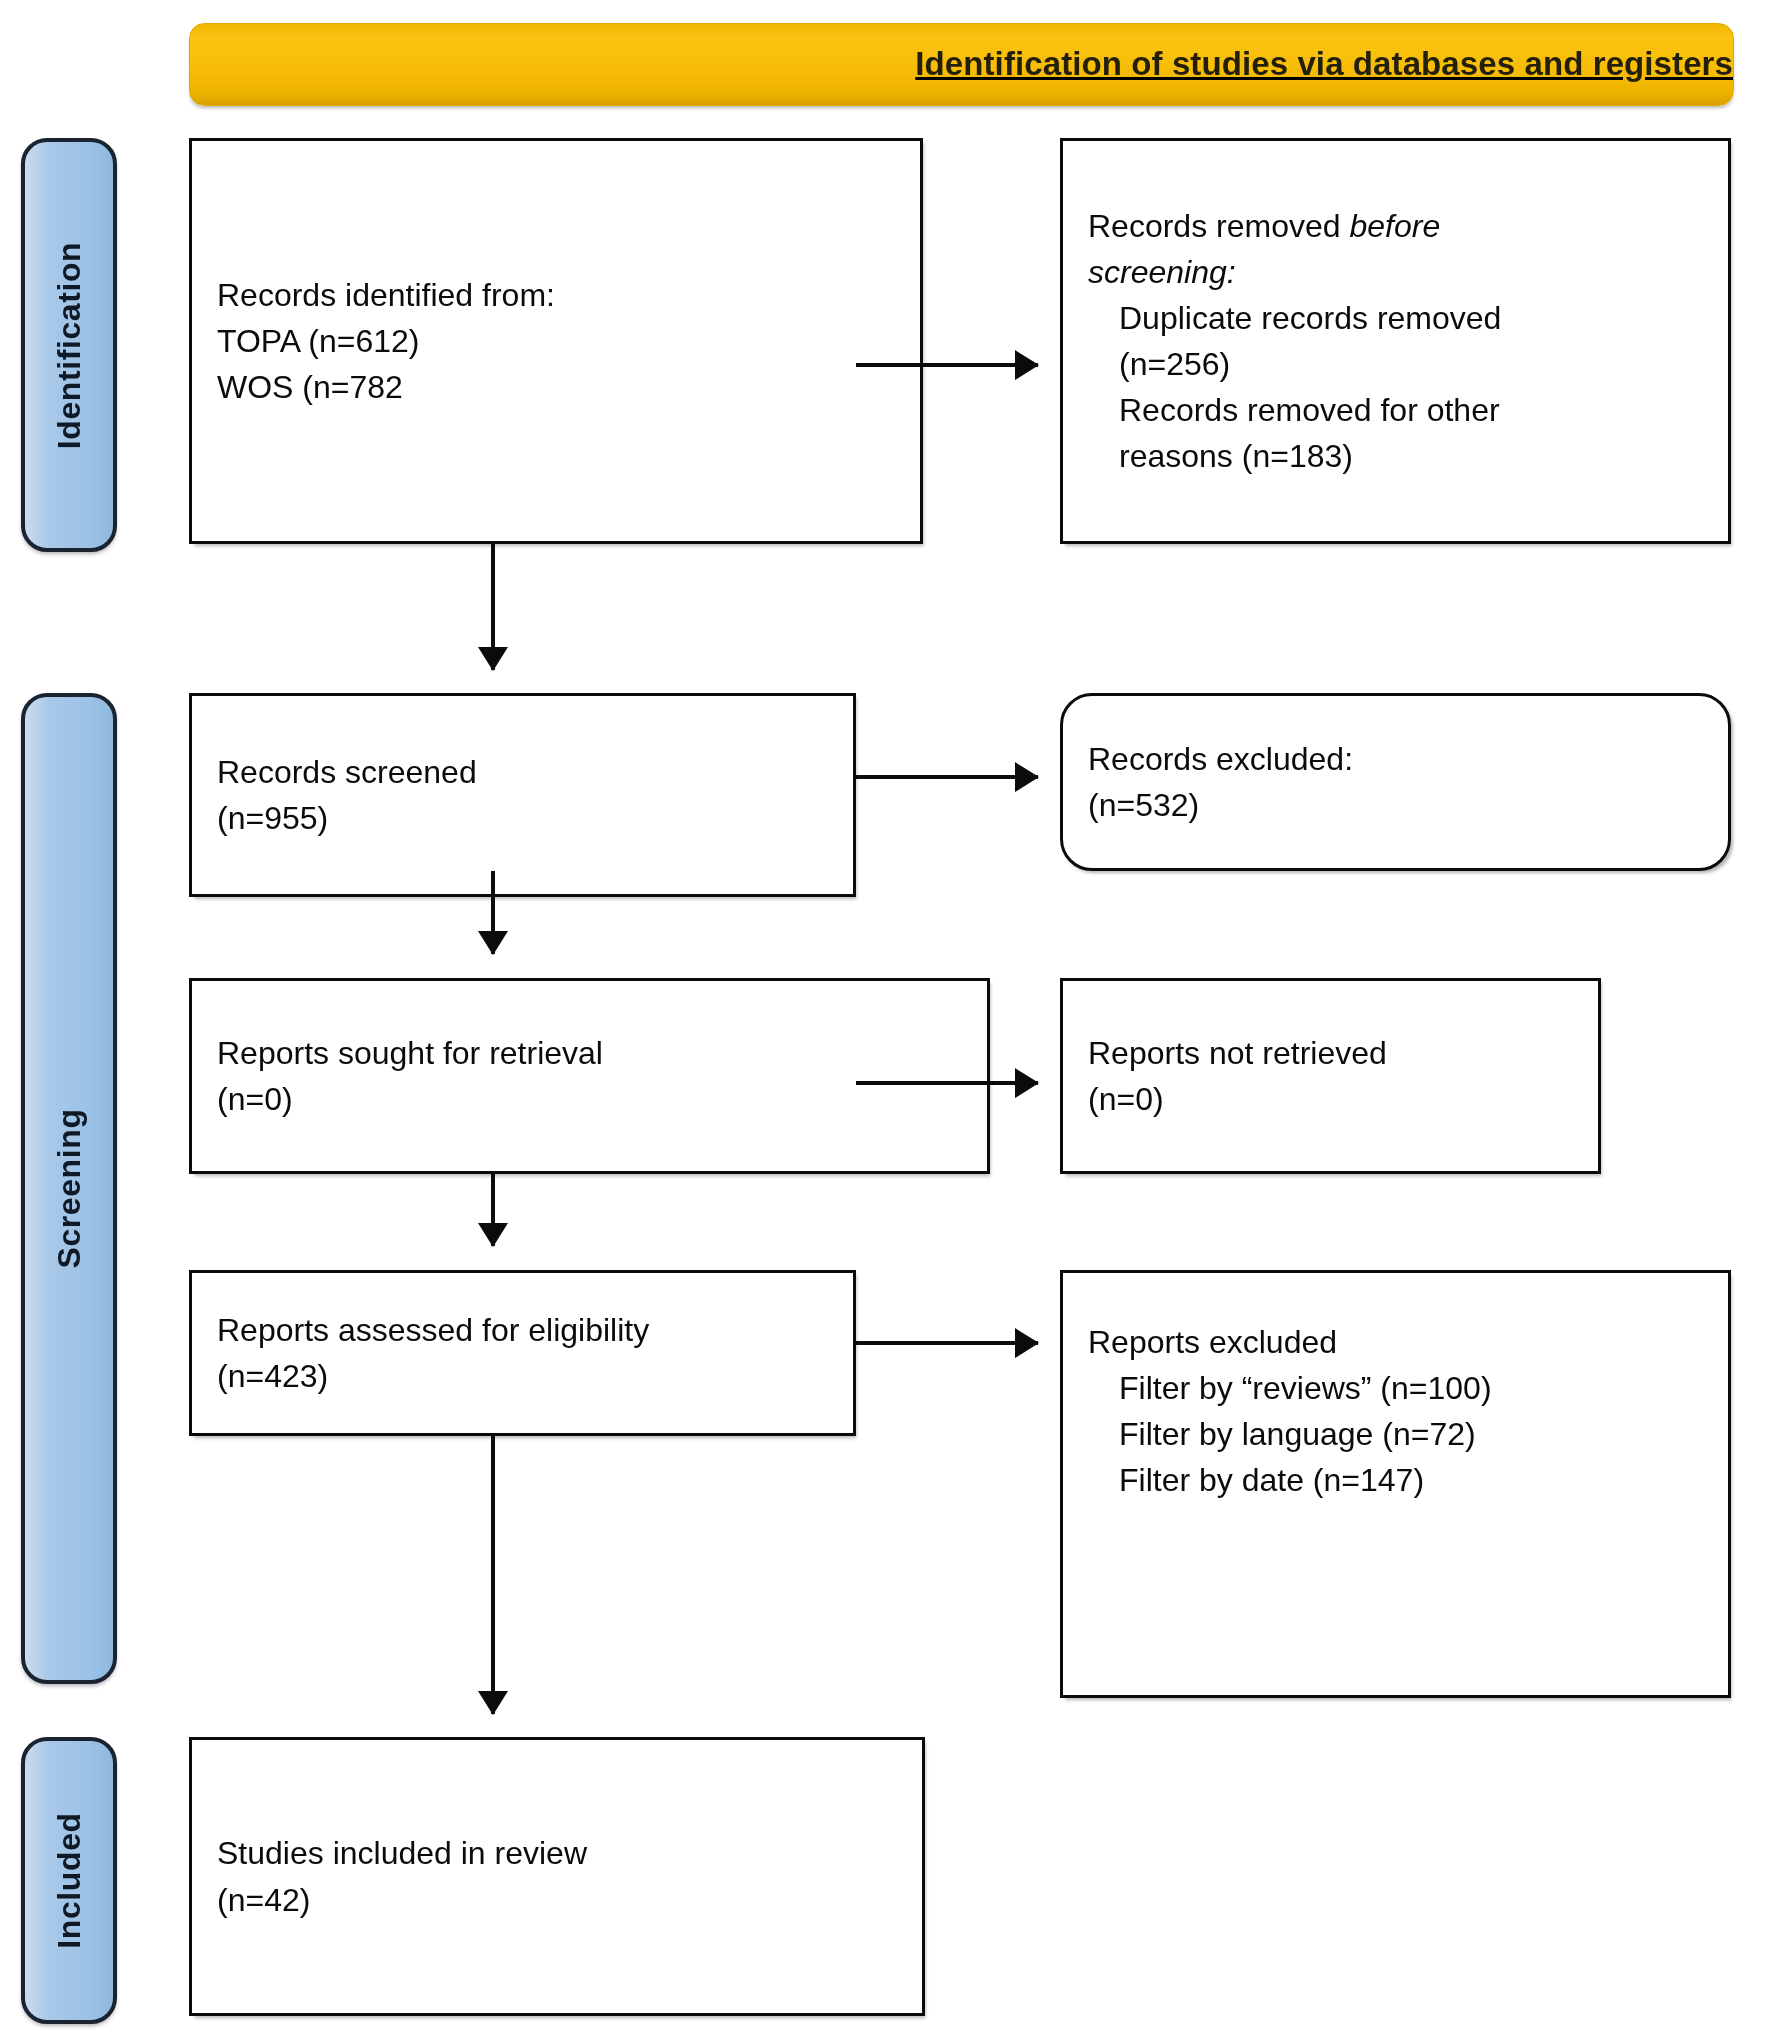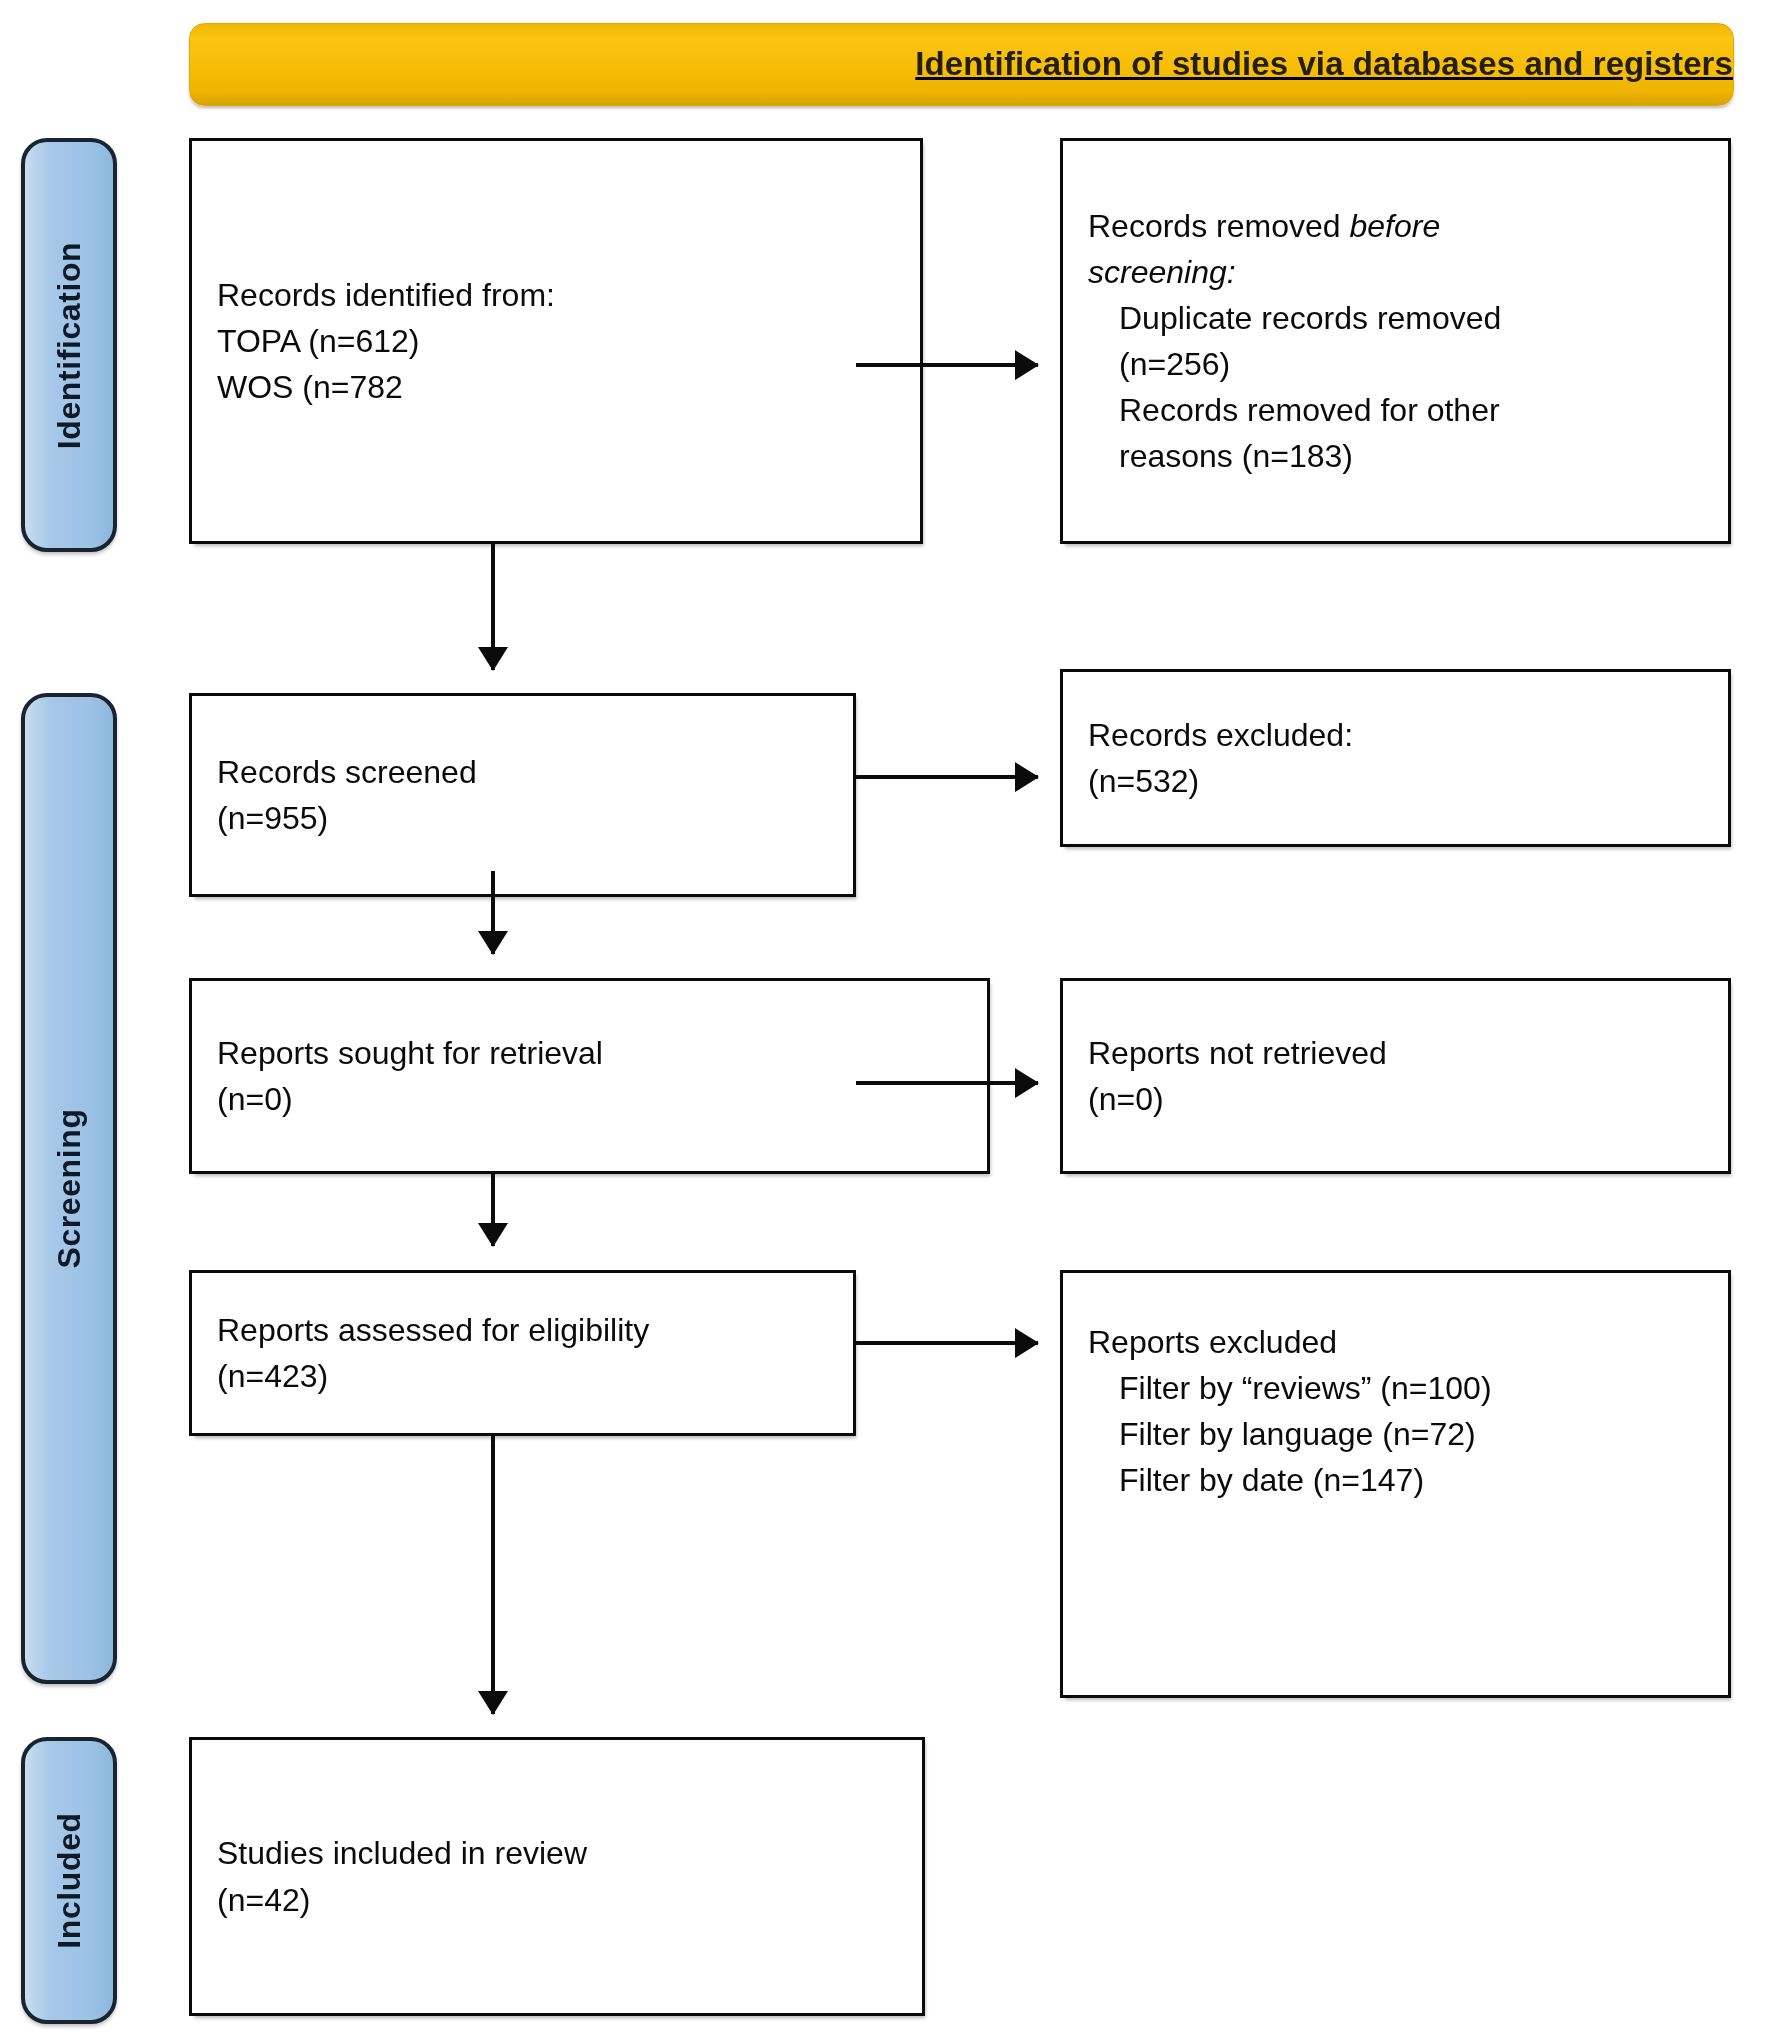--- a/index.html
+++ b/index.html
@@ -61,22 +61,22 @@
 
   
   #box-identified        { left:189px; top:138px;  width:734px; height:406px; }
   #box-screened          { left:189px; top:693px; width:667px; height:204px; }
   #box-sought            { left:189px; top:978px; width:801px; height:196px; }
   #box-assessed          { left:189px; top:1270px; width:667px; height:166px; }
   #box-included          { left:189px; top:1737px; width:736px; height:279px; }
 
   
   #box-removed-before    { left:1060px; top:138px;  width:671px; height:406px; }
-  #box-records-excluded  { left:1060px; top:669px; width:671px; height:178px; }
-  #box-not-retrieved     { left:1060px; top:978px; width:671px; height:196px; }
+  #box-records-excluded  { left:1060px; top:693px; width:671px; height:178px;border-radius:32px; }
+  #box-not-retrieved     { left:1060px; top:978px; width:541px; height:196px; }
   #box-reports-excluded  { left:1060px; top:1270px; width:671px; height:428px; }
 
   
   #box-identified, #box-removed-before{ justify-content:center; }
   #box-reports-excluded{ justify-content:flex-start; padding-top:46px; }
   #box-included{ justify-content:center; }
 
   
   .arrow-v{ position:absolute; width:3.6px; background:#0b0b0b; }
   .arrow-v::after{

